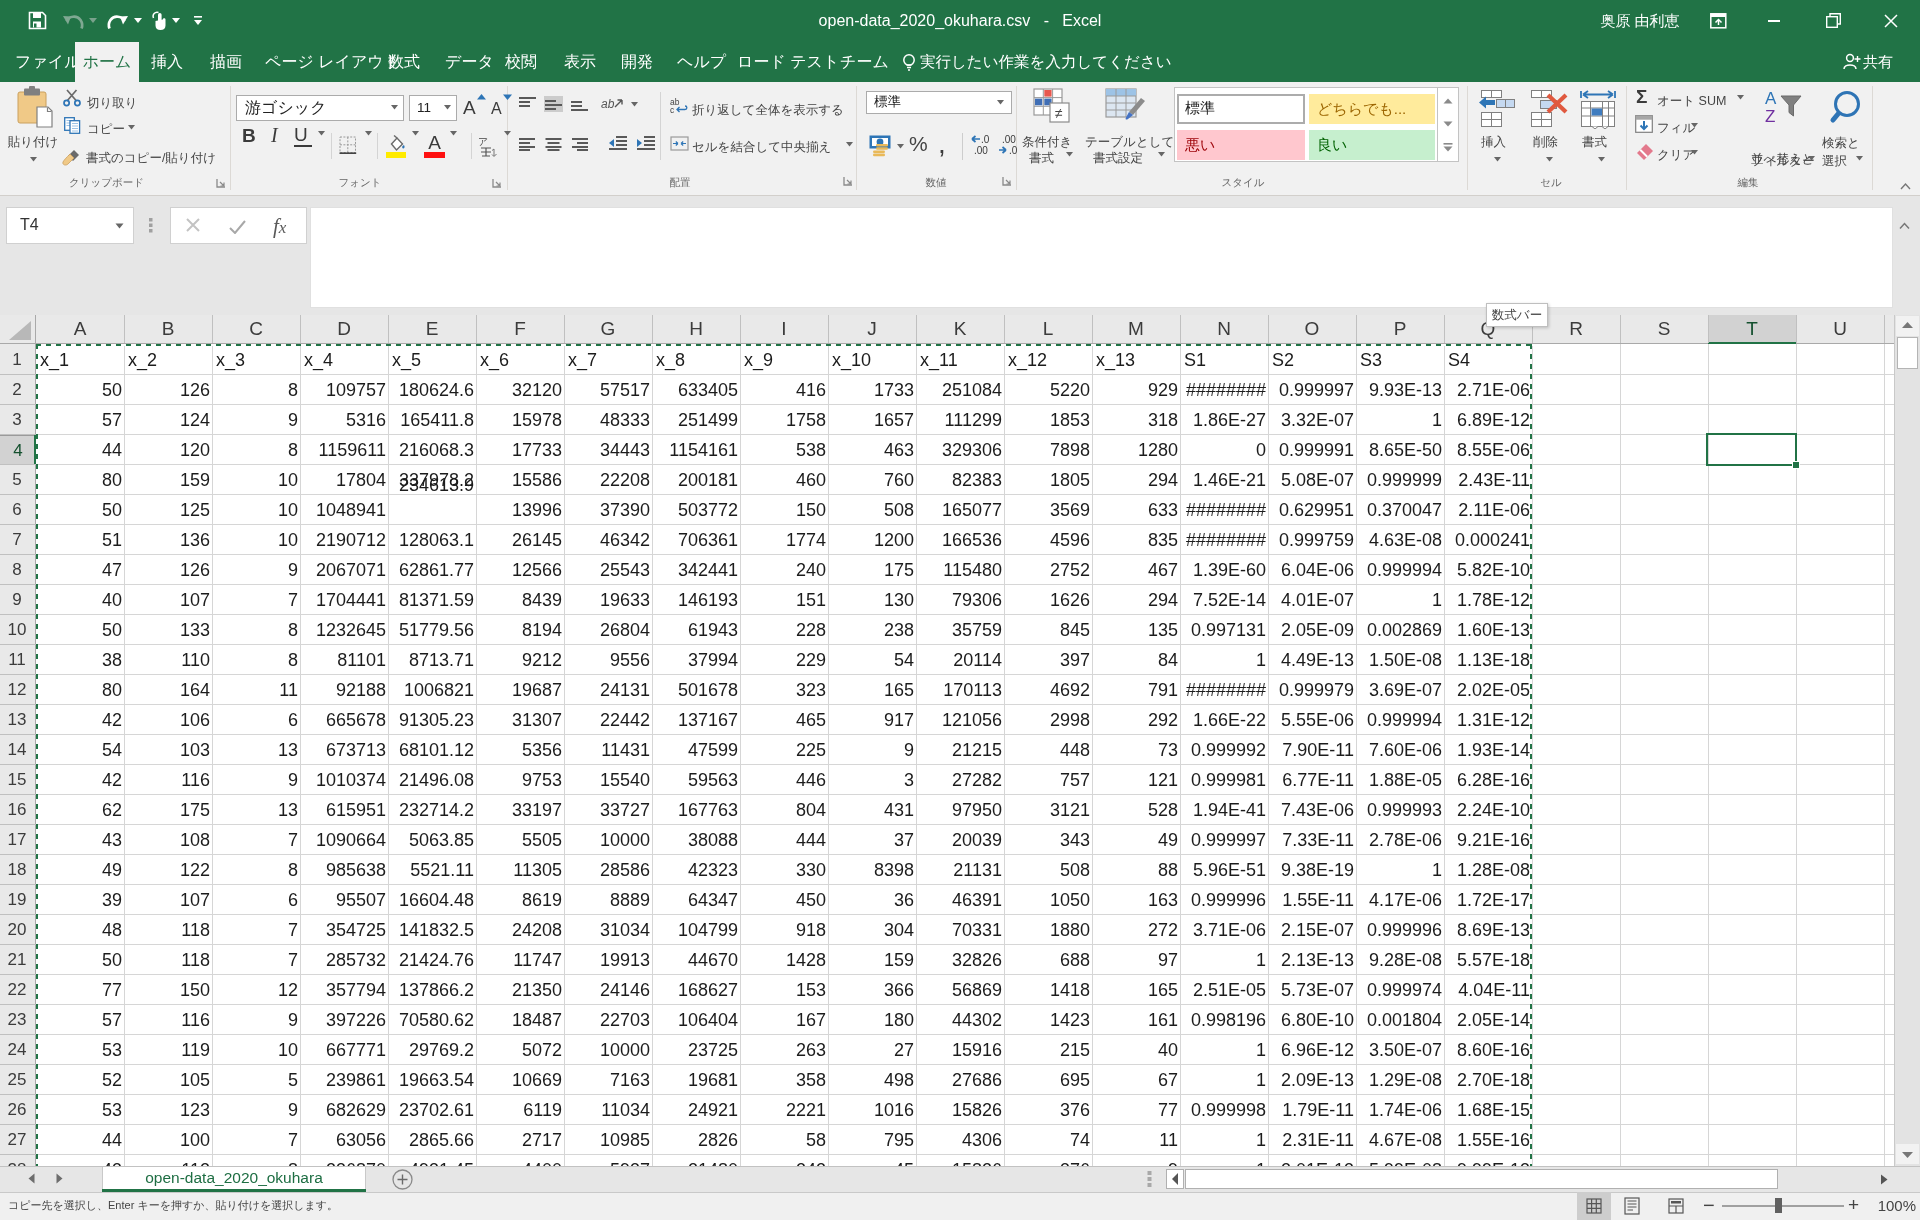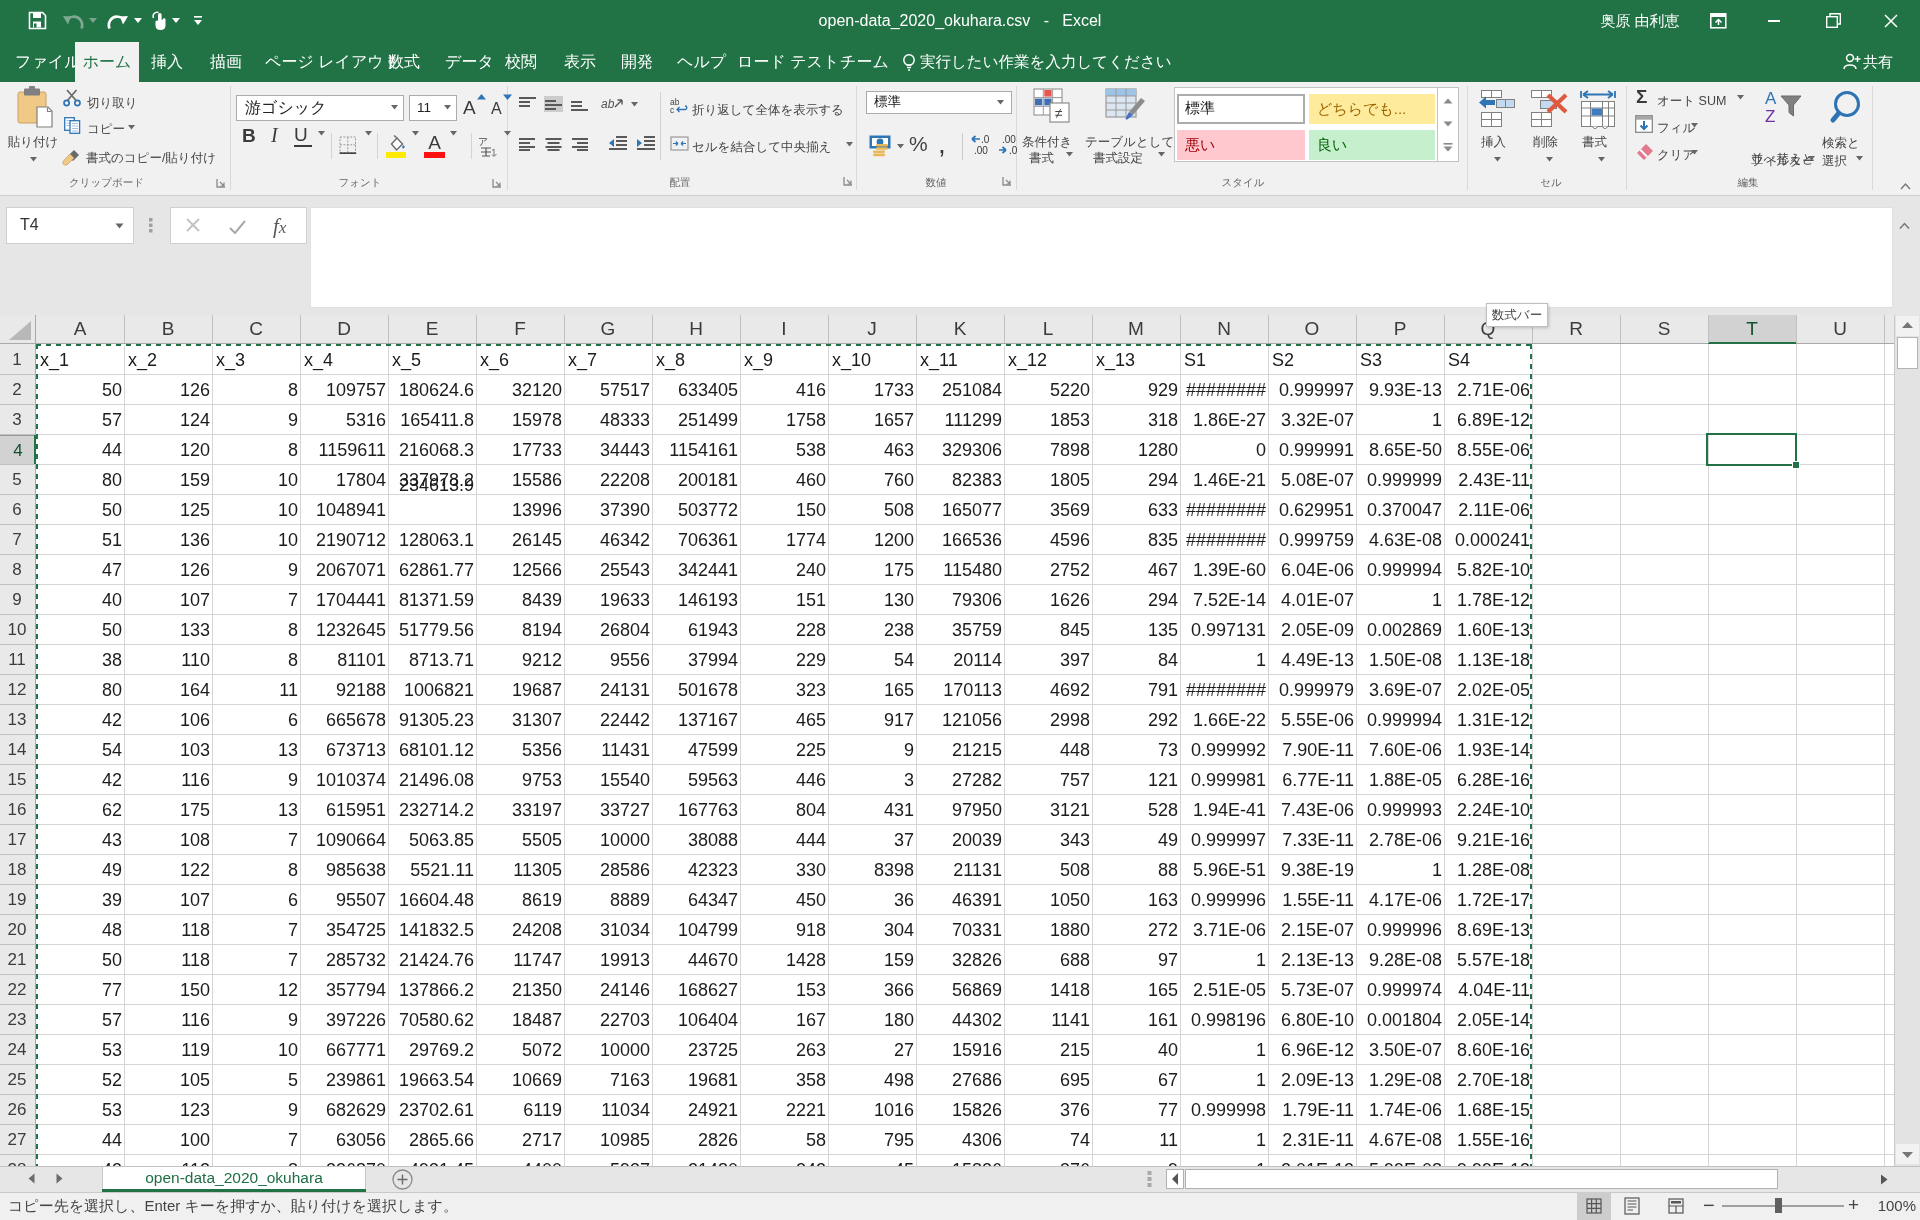--- a/index.html
+++ b/index.html
@@ -1164,21 +1164,21 @@
 <div class="cell" style="left:125px;top:1005px;width:87px;height:30px">116</div>
 <div class="cell" style="left:213px;top:1005px;width:87px;height:30px">9</div>
 <div class="cell" style="left:301px;top:1005px;width:87px;height:30px">397226</div>
 <div class="cell" style="left:389px;top:1005px;width:87px;height:30px">70580.62</div>
 <div class="cell" style="left:477px;top:1005px;width:87px;height:30px">18487</div>
 <div class="cell" style="left:565px;top:1005px;width:87px;height:30px">22703</div>
 <div class="cell" style="left:653px;top:1005px;width:87px;height:30px">106404</div>
 <div class="cell" style="left:741px;top:1005px;width:87px;height:30px">167</div>
 <div class="cell" style="left:829px;top:1005px;width:87px;height:30px">180</div>
 <div class="cell" style="left:917px;top:1005px;width:87px;height:30px">44302</div>
-<div class="cell" style="left:1005px;top:1005px;width:87px;height:30px">1141</div>
+<div class="cell" style="left:1005px;top:1005px;width:87px;height:30px">1423</div>
 <div class="cell" style="left:1093px;top:1005px;width:87px;height:30px">161</div>
 <div class="cell" style="left:1181px;top:1005px;width:87px;height:30px">0.998196</div>
 <div class="cell" style="left:1269px;top:1005px;width:87px;height:30px">6.80E-10</div>
 <div class="cell" style="left:1357px;top:1005px;width:87px;height:30px">0.001804</div>
 <div class="cell" style="left:1445px;top:1005px;width:87px;height:30px">2.05E-14</div>
 <div class="cell" style="left:37px;top:1035px;width:87px;height:30px">53</div>
 <div class="cell" style="left:125px;top:1035px;width:87px;height:30px">119</div>
 <div class="cell" style="left:213px;top:1035px;width:87px;height:30px">10</div>
 <div class="cell" style="left:301px;top:1035px;width:87px;height:30px">667771</div>
 <div class="cell" style="left:389px;top:1035px;width:87px;height:30px">29769.2</div>
@@ -1311,21 +1311,21 @@
       <path d="M11 3 L5 9 L11 15 z" fill="#555"></path>
     </svg>
   </div>
 <div class="a" style="left:1185px;top:1169px;width:593px;height:20px;background:#fff;border:1px solid #b0b0b0"></div>
 <div class="a" style="left:1878px;top:1173px;width:12px;height:13px;">
     <svg width="12" height="13">
       <path d="M3 1.5 L9.5 6.5 L3 11.5 z" fill="#555"></path>
     </svg>
   </div>
 <div class="a" style="left:0px;top:1192px;width:1920px;height:28px;background:#f0f0f0;border-top:1px solid #c9c9c9"></div>
-<div class="a" style="left:8px;top:1192px;width:720px;height:28px;font-size:15px;line-height:27px;color:#444;white-space:nowrap">コピー先を選択し、Enter キーを押すか、貼り付けを選択します。</div>
+<div class="a" style="left:8px;top:1192px;width:720px;height:28px;font-size:11px;line-height:27px;color:#444;white-space:nowrap">コピー先を選択し、Enter キーを押すか、貼り付けを選択します。</div>
 <div class="a" style="left:1577px;top:1192px;width:34px;height:28px;background:#cdcdcd">
     <svg width="34" height="28" style="position:absolute">
       <g transform="translate(10,7)">
         <rect x="0" y="0" width="14" height="14" fill="none" stroke="#565656" stroke-width="1.2"></rect>
         <path d="M0 4.6 L14 4.6 M0 9.3 L14 9.3 M4.6 0 L4.6 14 M9.3 0 L9.3 14" stroke="#565656" stroke-width="1.2"></path>
       </g>
     </svg>
   </div>
 <div class="a" style="left:1615px;top:1192px;width:34px;height:28px;">
     <svg width="34" height="28" style="position:absolute">

